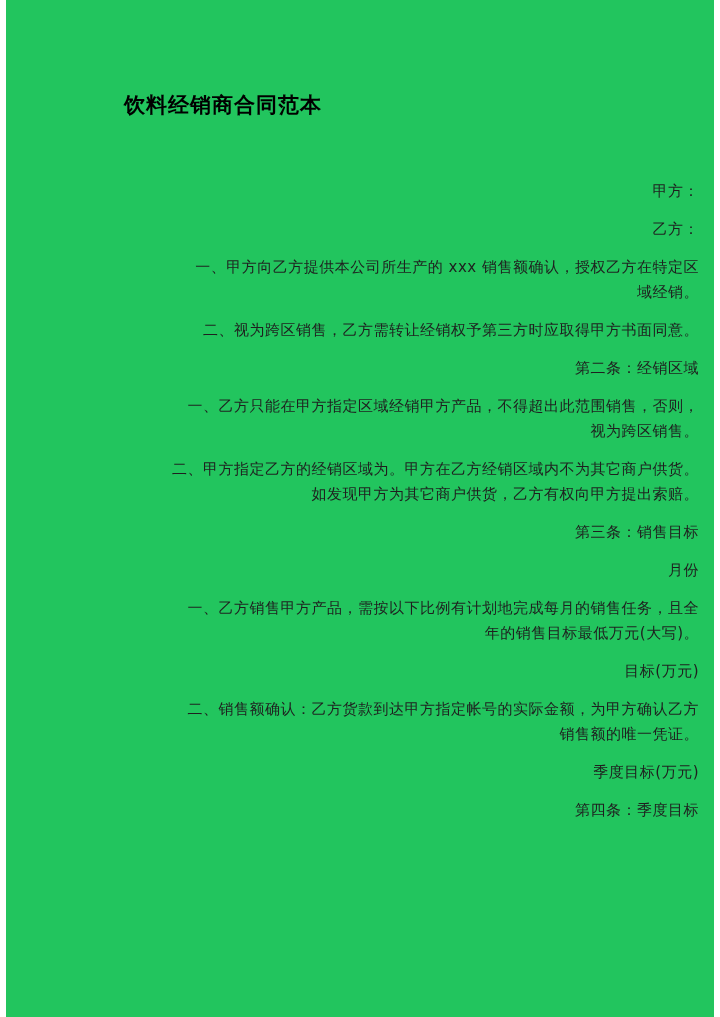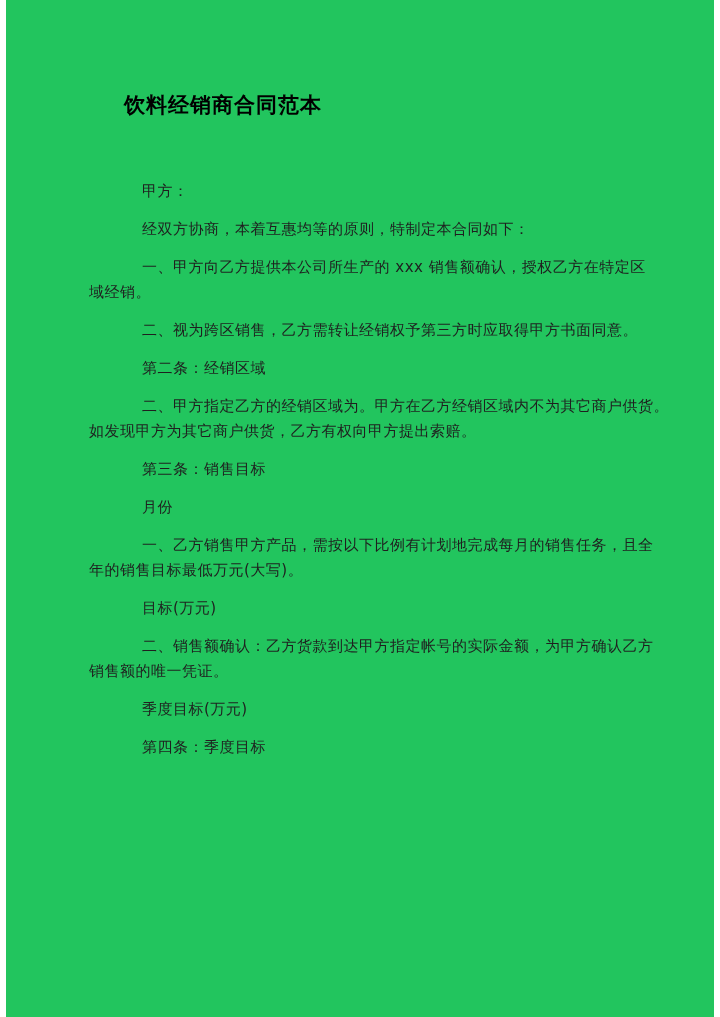--- a/index.html
+++ b/index.html
@@ -31,34 +31,37 @@
   .doc-body {
     width: 610px;
   }
   .para {
     font-size: 15px;
     line-height: 25px;
     margin: 0 0 13px 0;
     text-indent: 53px;
     white-space: pre-line;
     letter-spacing: 0.5px;
+    text-align: right;
   }
 </style>
 </head>
 <body>
 
 <div class="doc-page">
   <h1 class="doc-title">饮料经销商合同范本</h1>
   <div class="doc-body">
       <p class="para">甲方：</p>
-      <p class="para">经双方协商，本着互惠均等的原则，特制定本合同如下：</p>
+      <p class="para">乙方：</p>
       <p class="para">一、甲方向乙方提供本公司所生产的 xxx 销售额确认，授权乙方在特定区
 域经销。</p>
       <p class="para">二、视为跨区销售，乙方需转让经销权予第三方时应取得甲方书面同意。</p>
       <p class="para">第二条：经销区域</p>
+      <p class="para">一、乙方只能在甲方指定区域经销甲方产品，不得超出此范围销售，否则，
+视为跨区销售。</p>
       <p class="para">二、甲方指定乙方的经销区域为。甲方在乙方经销区域内不为其它商户供货。
 如发现甲方为其它商户供货，乙方有权向甲方提出索赔。</p>
       <p class="para">第三条：销售目标</p>
       <p class="para">月份</p>
       <p class="para">一、乙方销售甲方产品，需按以下比例有计划地完成每月的销售任务，且全
 年的销售目标最低万元(大写)。</p>
       <p class="para">目标(万元)</p>
       <p class="para">二、销售额确认：乙方货款到达甲方指定帐号的实际金额，为甲方确认乙方
 销售额的唯一凭证。</p>
       <p class="para">季度目标(万元)</p>

